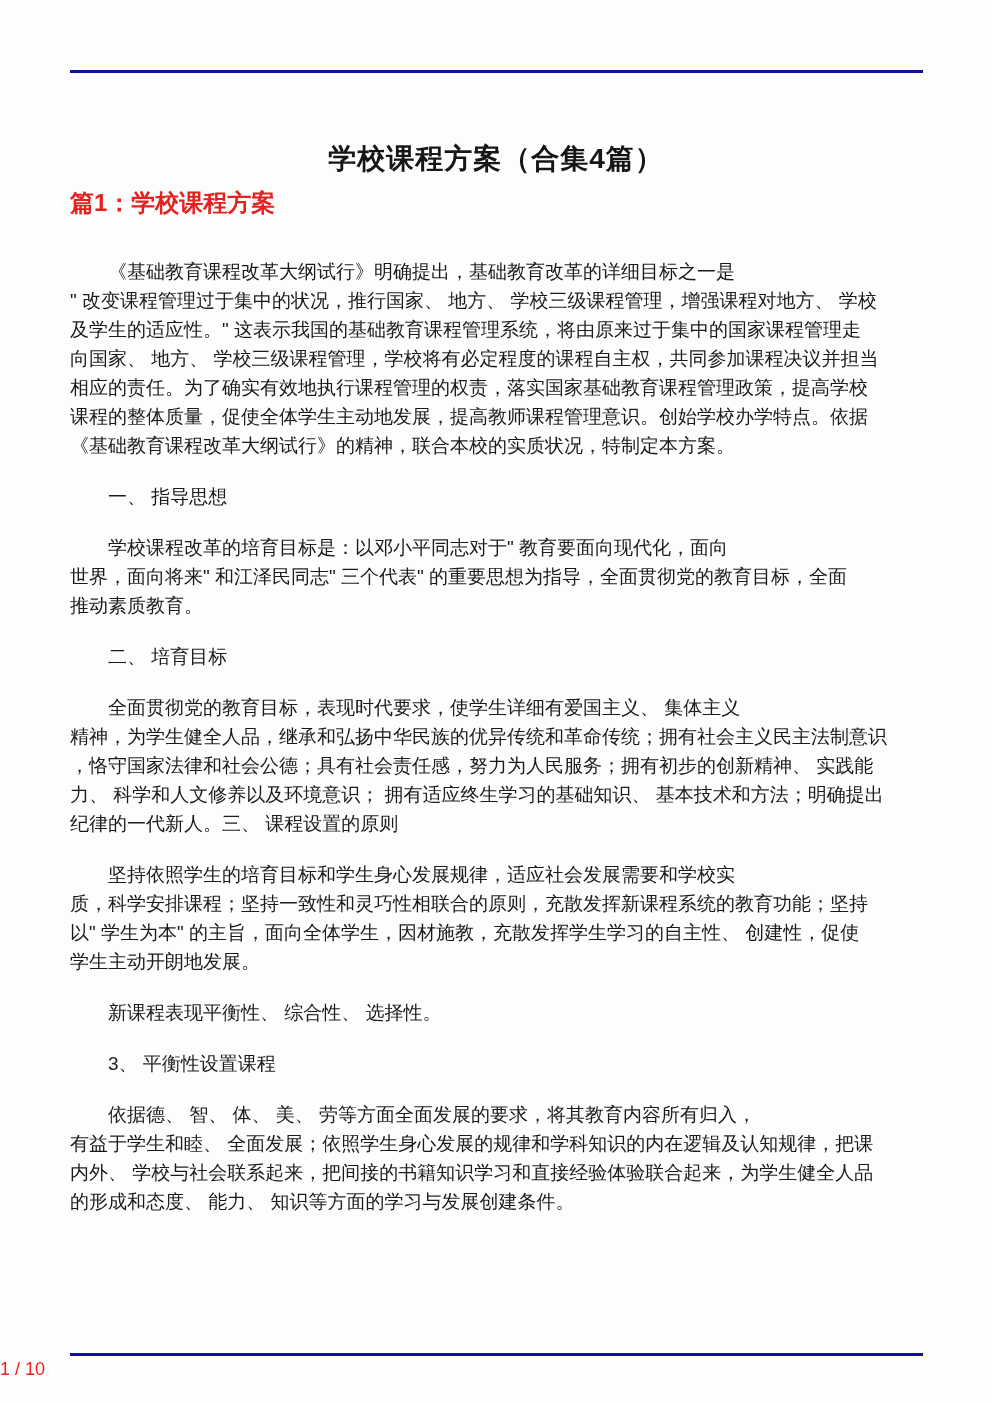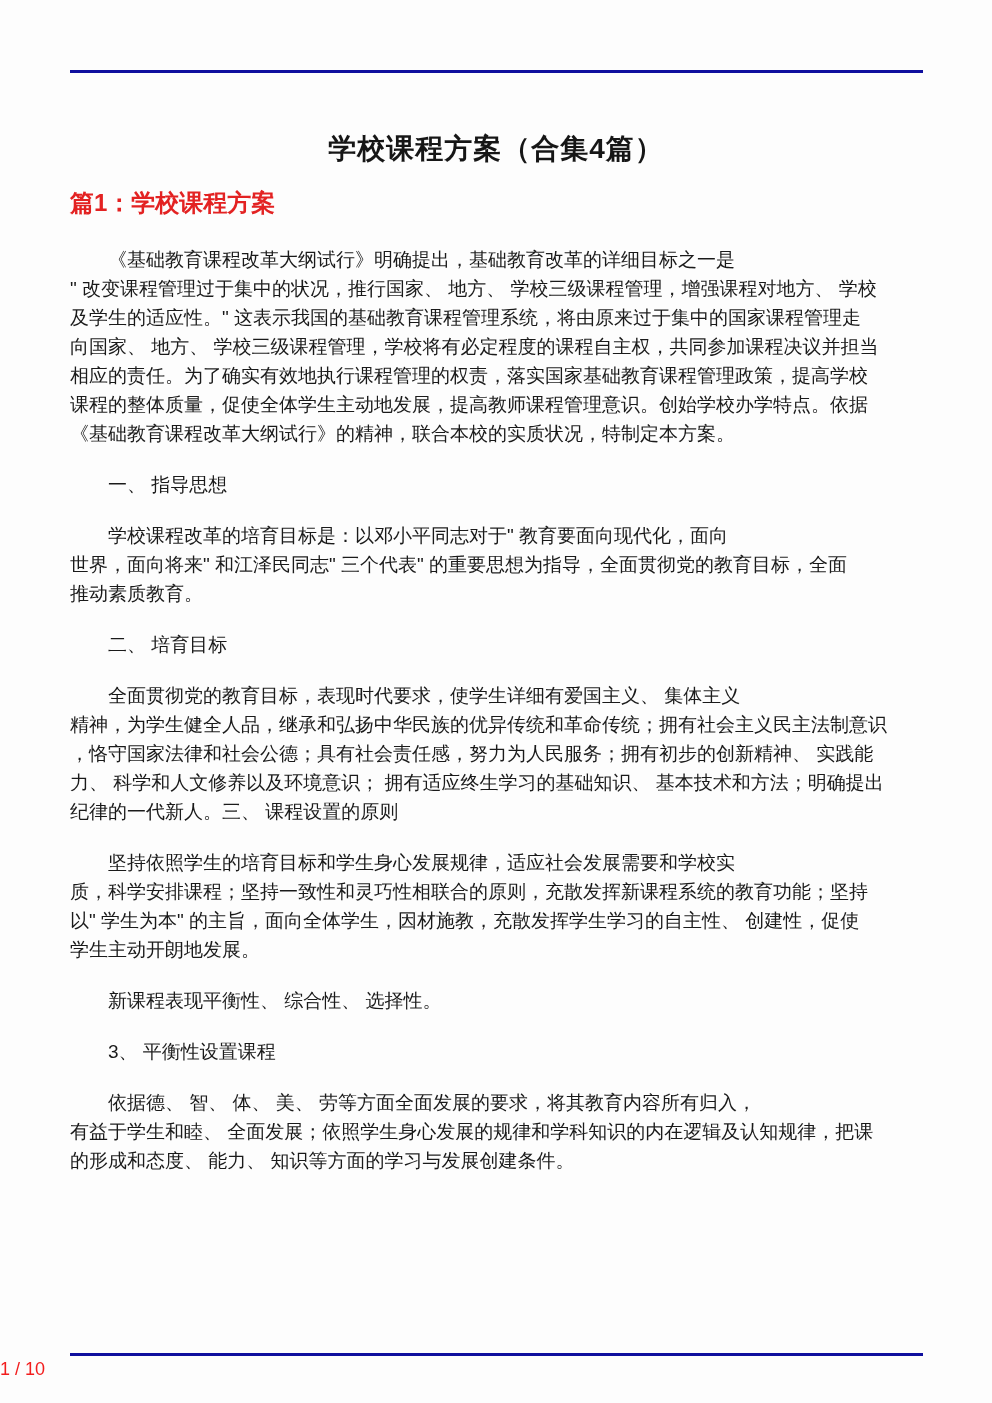--- a/index.html
+++ b/index.html
@@ -23,21 +23,21 @@
     position: absolute;
     left: 70px;
     width: 853px;
     height: 3px;
     background: #0f0f9e;
   }
   .rule.top { top: 70px; }
   .rule.bottom { top: 1353px; }
   .doc-title {
     position: absolute;
-    top: 130px;
+    top: 140px;
     left: 0;
     width: 992px;
     text-align: center;
     font-size: 28px;
     font-weight: 700;
     color: #161616;
     letter-spacing: 1px;
   }
   .section-heading {
     position: absolute;
@@ -49,21 +49,21 @@
   }
   .content {
     position: absolute;
     top: 245px;
     left: 70px;
     width: 853px;
     color: #1a1a1a;
     font-size: 19px;
   }
   .para {
-    margin: 0 0 22px 0;
+    margin: 12px 0 22px 0;
   }
   .line {
     line-height: 29px;
     white-space: pre-wrap;
   }
   .line.first {
     padding-left: 38px;
   }
   .page-number {
     position: absolute;
@@ -122,20 +122,21 @@
       </div>
       <div class="para">
         <div class="line first">新课程表现平衡性、 综合性、 选择性。</div>
       </div>
       <div class="para">
         <div class="line first">3、 平衡性设置课程</div>
       </div>
       <div class="para">
         <div class="line first">依据德、 智、 体、 美、 劳等方面全面发展的要求，将其教育内容所有归入，</div>
         <div class="line">有益于学生和睦、 全面发展；依照学生身心发展的规律和学科知识的内在逻辑及认知规律，把课</div>
+        <div class="line">内外、 学校与社会联系起来，把间接的书籍知识学习和直接经验体验联合起来，为学生健全人品</div>
         <div class="line">的形成和态度、 能力、 知识等方面的学习与发展创建条件。</div>
       </div>
     </div>
 
   <div class="rule bottom"></div>
 
   <div class="page-number">1 / 10</div>
 
 </div>
 

